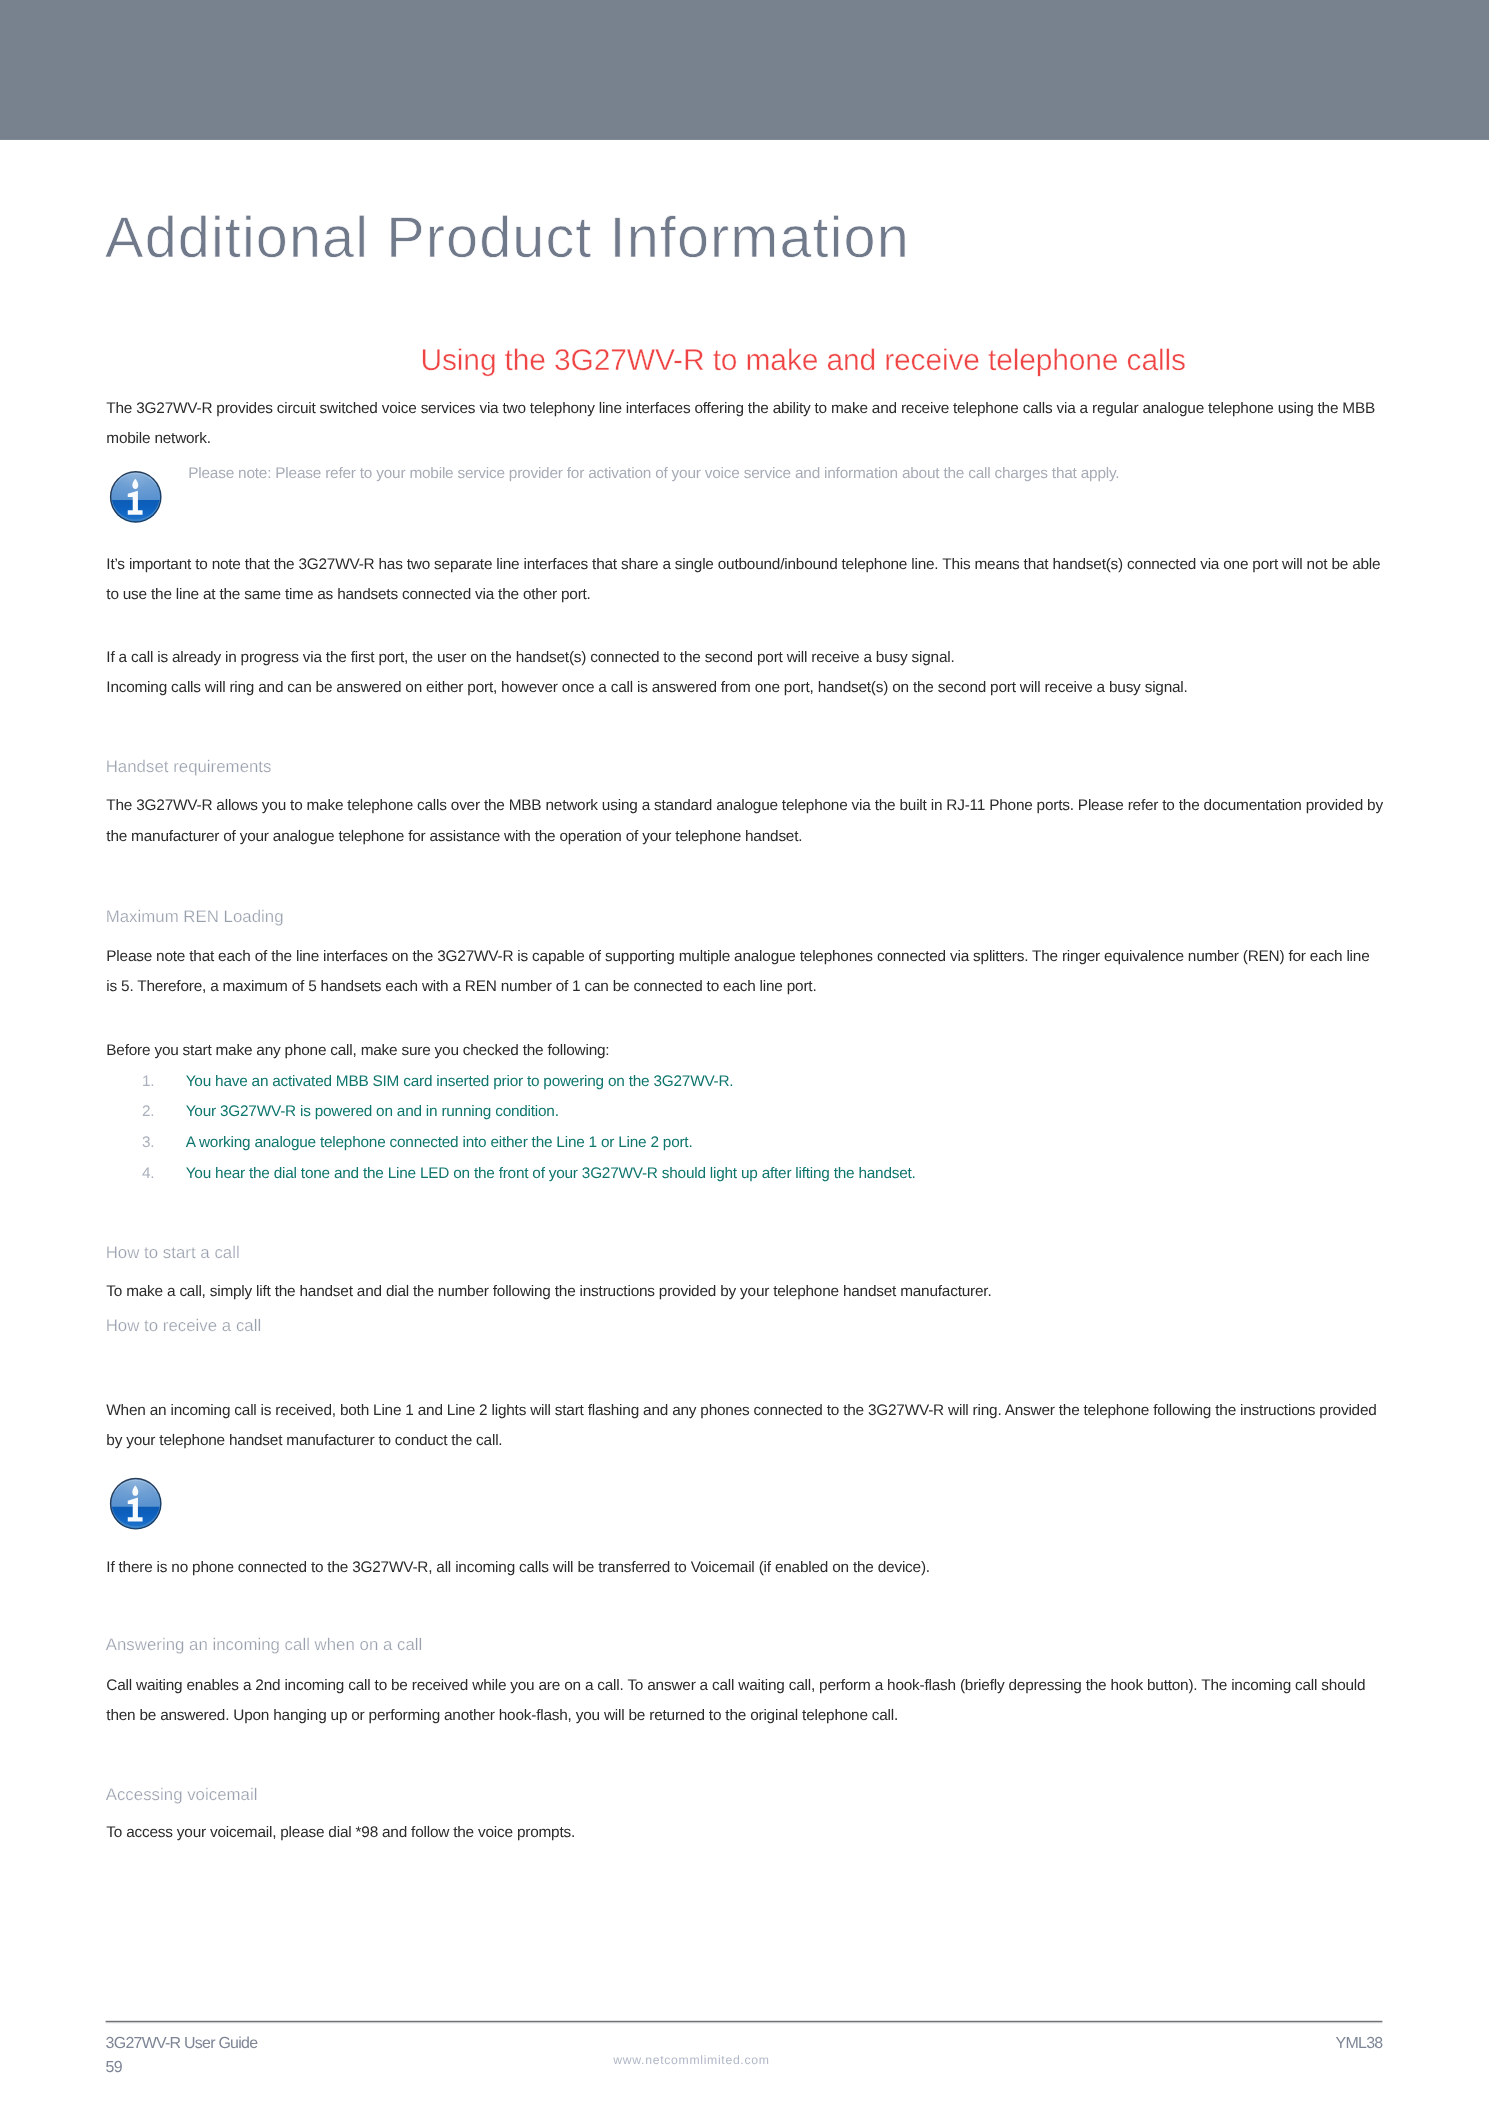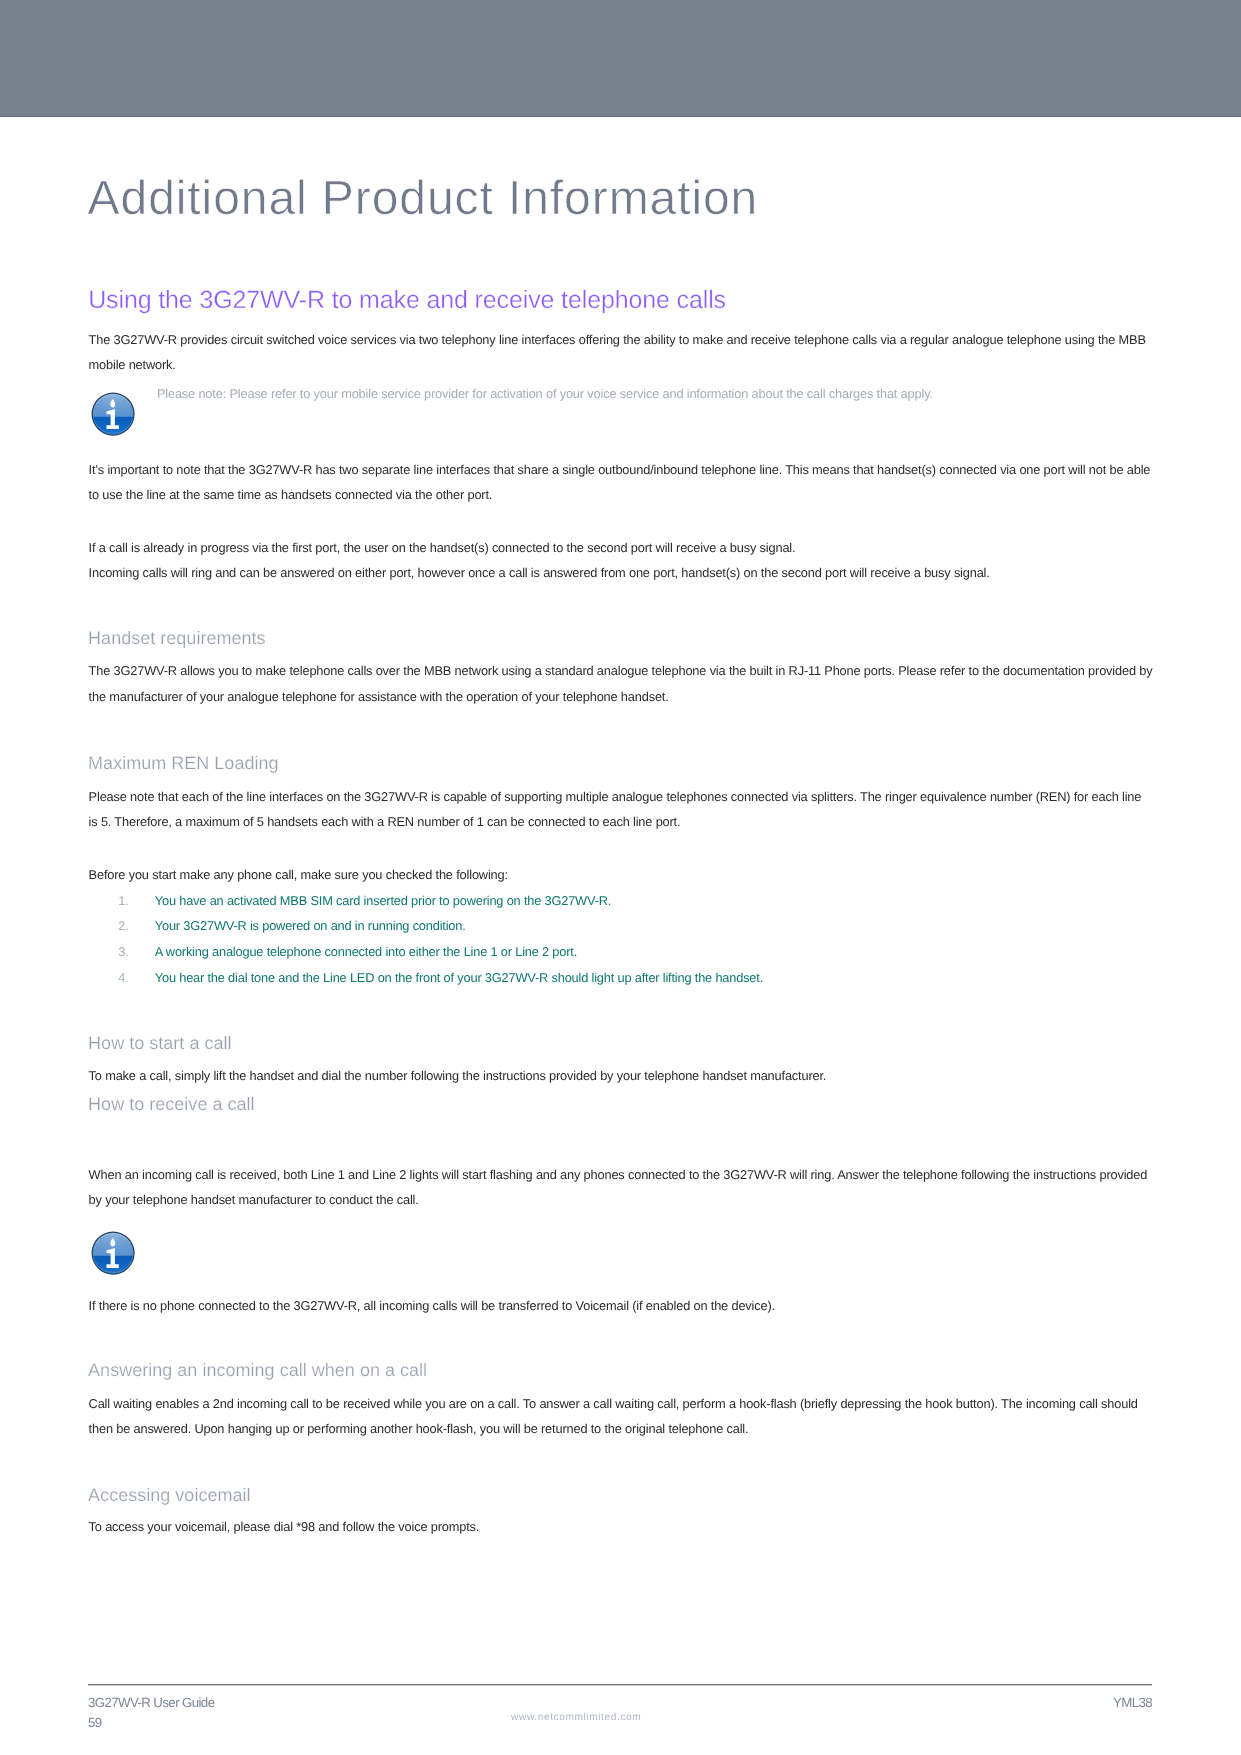--- a/index.html
+++ b/index.html
@@ -21,25 +21,25 @@
   
   .t{position:absolute;margin:0;}
 
   .title{left:87.6px;top:182.2px;width:900px;
     font-size:48px;line-height:34.6px;letter-spacing:0.92px;
     color:#717a8b;font-weight:400;white-space:nowrap;
     -webkit-text-stroke:0.62px #ffffff;}
 
   .h2{left:88.2px;top:290.9px;width:900px;
     font-size:25px;line-height:18px;letter-spacing:-0.13px;
-    color:#8b5cf6;font-weight:400;white-space:nowrap;
+    color:#ef4444;font-weight:400;white-space:nowrap;text-align:right;
     -webkit-text-stroke:0.32px #ffffff;}
 
   .h3{left:88.1px;width:900px;
-    font-size:18px;line-height:12.1px;letter-spacing:0.02px;
+    font-size:14px;line-height:12.1px;letter-spacing:0.02px;
     color:#99a0ad;font-weight:400;white-space:nowrap;
     -webkit-text-stroke:0.2px #ffffff;}
 
   .p{left:88.6px;width:1064.3px;
     font-size:12.8px;line-height:25.5px;letter-spacing:-0.169px;
     color:#2b2b2b;font-weight:400;}
 
   .note{left:156.9px;width:1050px;
     font-size:12.8px;line-height:20px;letter-spacing:-0.166px;
     color:#a7acb6;font-weight:400;white-space:nowrap;}

